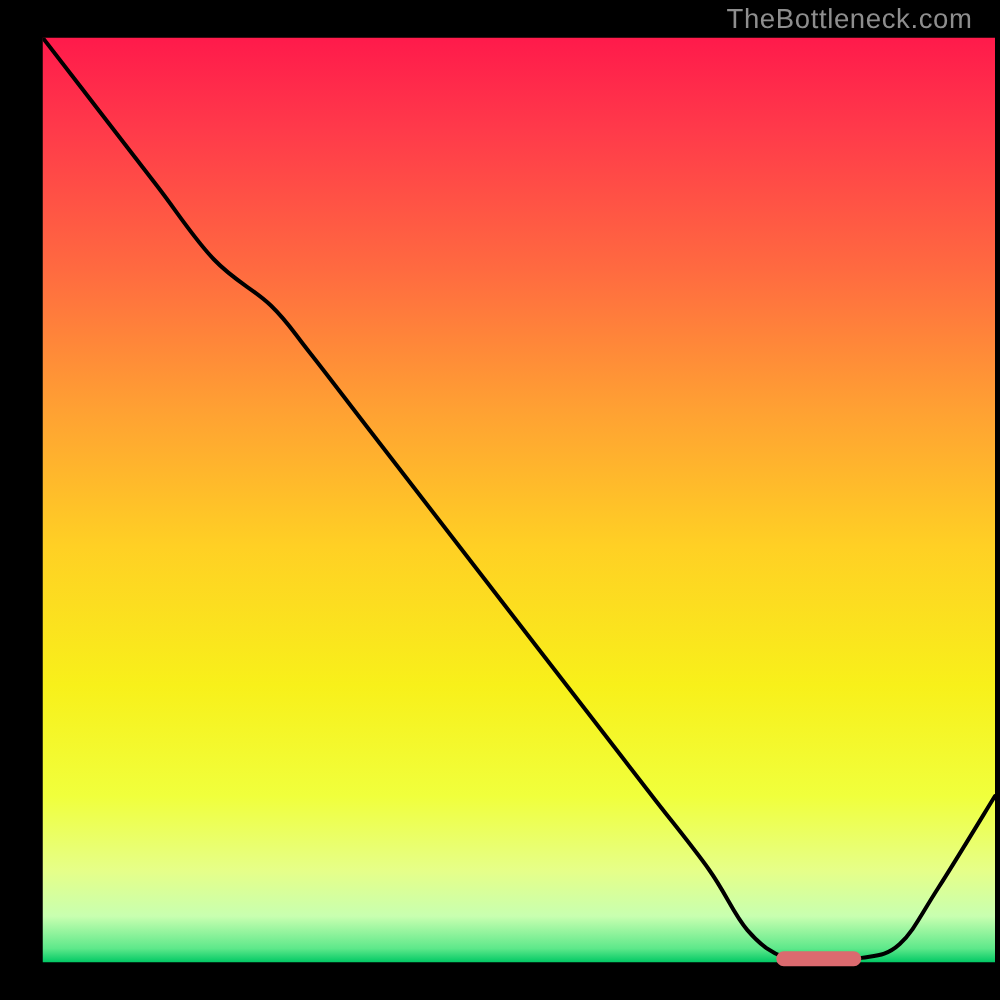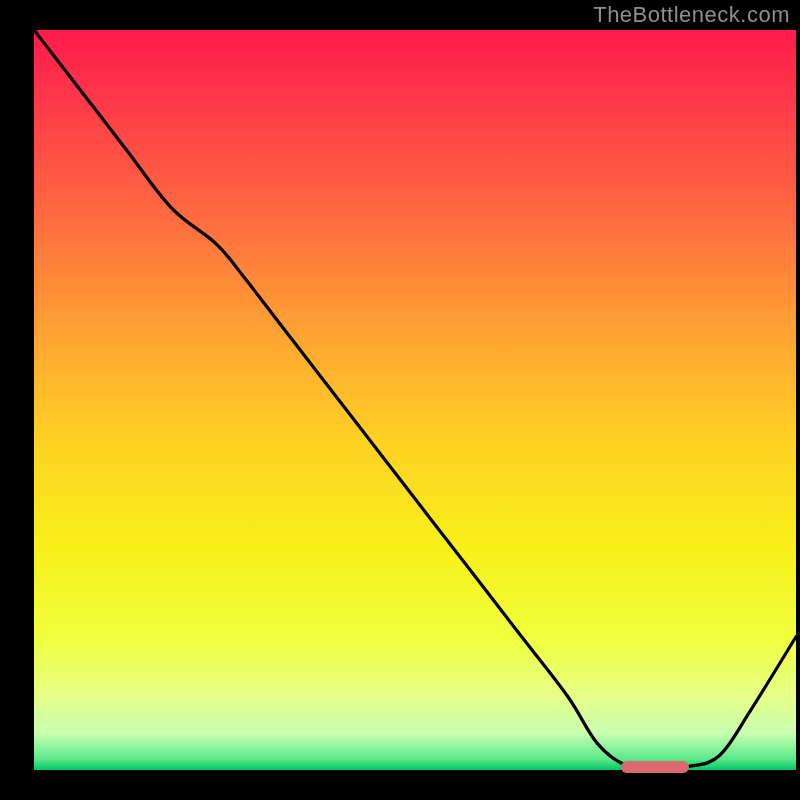--- a/index.html
+++ b/index.html
@@ -13,21 +13,21 @@
   }
   .outer {
     position: relative;
     width: 800px;
     height: 800px;
     background: #000;
   }
   .watermark {
     position: absolute;
     top: 2px;
-    right: 10px;
+    right: 22px;
     color: #8e8e8e;
     font-size: 22px;
     font-weight: 500;
     letter-spacing: 0.5px;
   }
   .plot {
     position: absolute;
     left: 34px;
     top: 30px;
     width: 762px;

